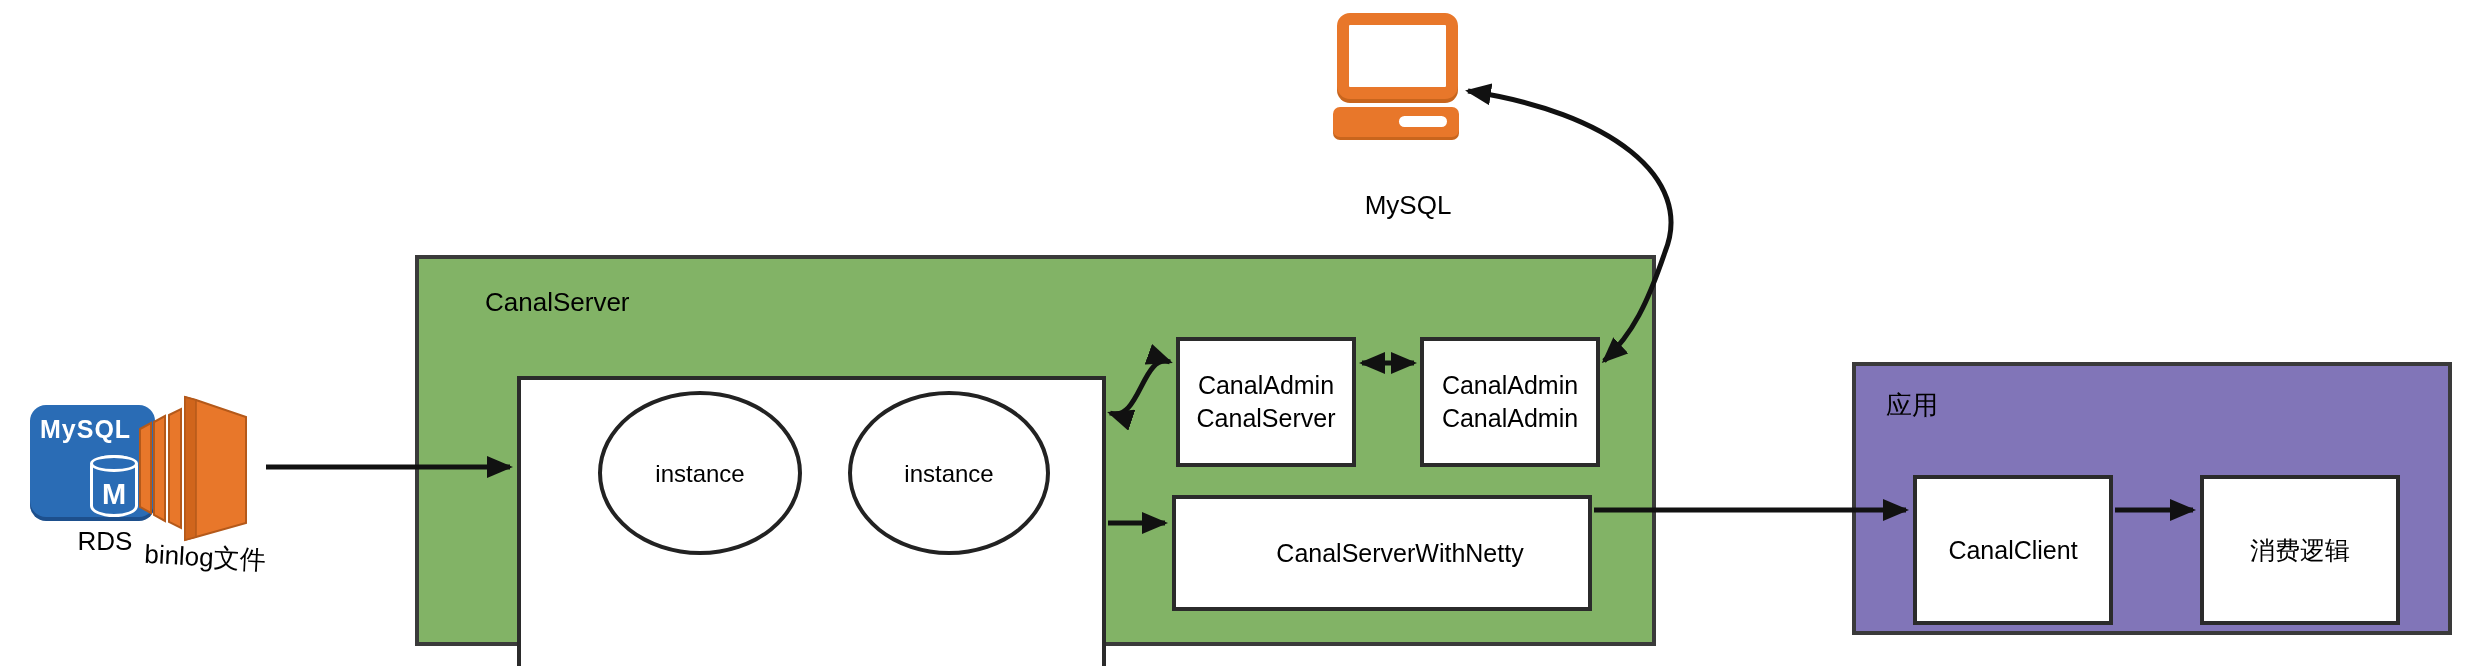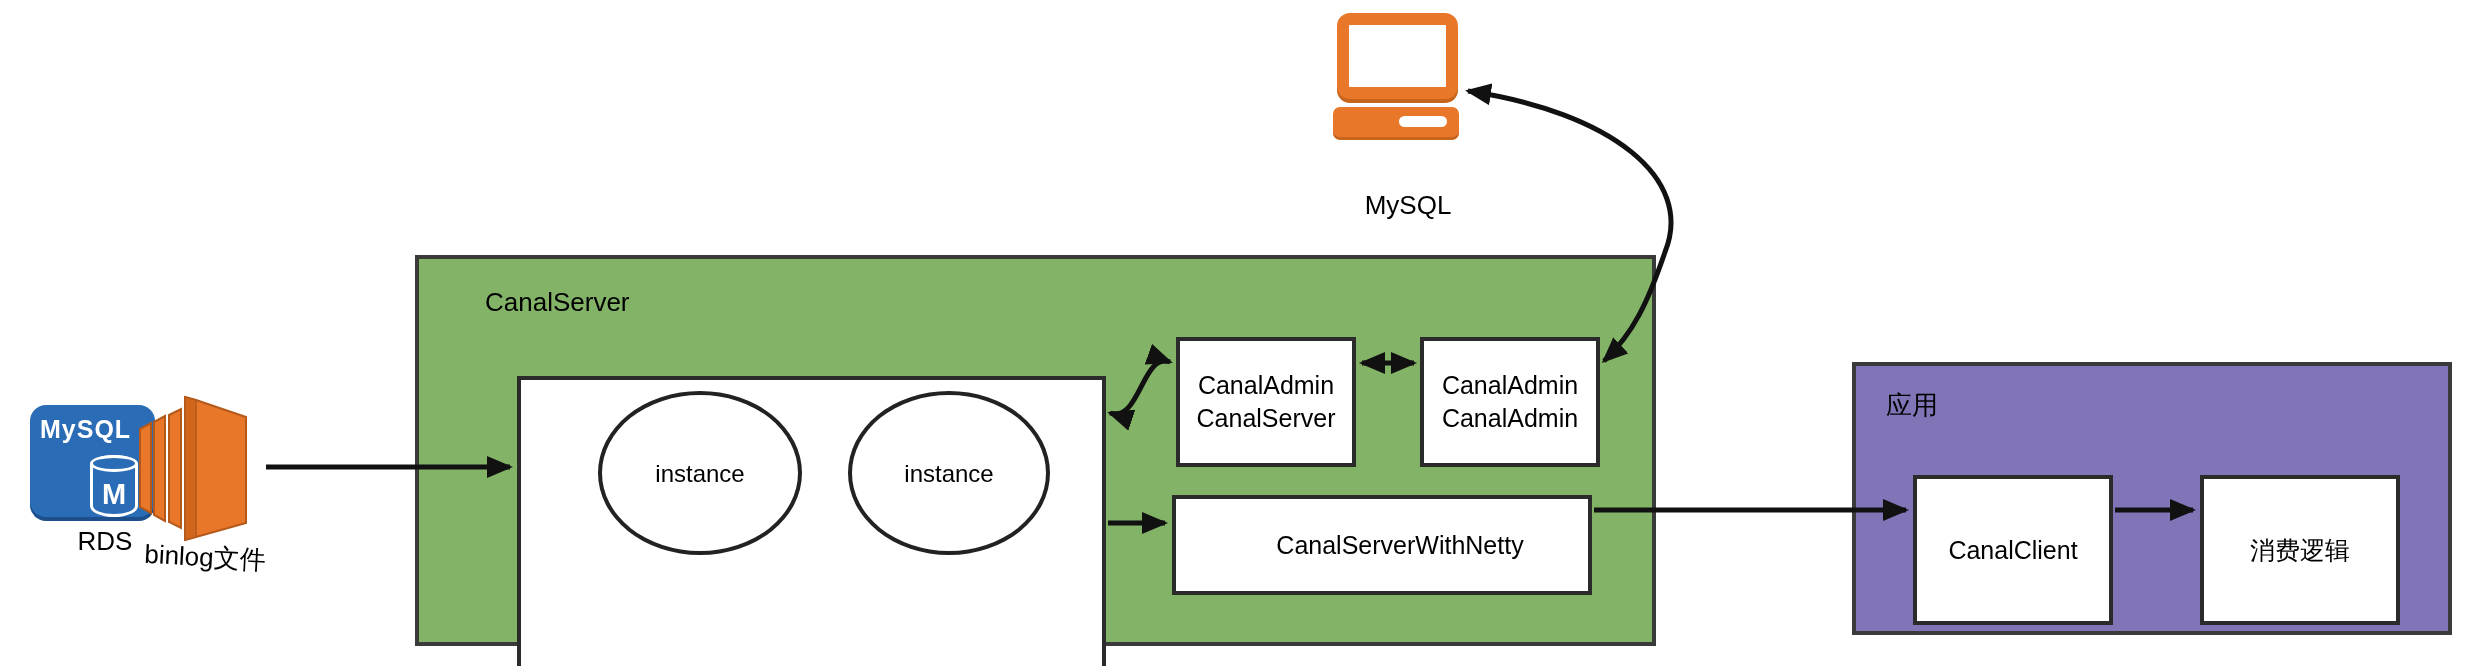--- a/index.html
+++ b/index.html
@@ -14,21 +14,21 @@
   .group-title{position:absolute;font-size:26px;line-height:26px;white-space:nowrap;}
   .title-server{left:26px;top:30px;margin-left:40px;}
   .title-app{left:30px;top:18px;margin-top:8px;}
   
   .wbox{position:absolute;box-sizing:border-box;background:#ffffff;border:4px solid #2b2b2b;
         display:flex;align-items:center;justify-content:center;text-align:center;
         font-size:25px;line-height:33px;margin-top:40px;}
   .box-embedded{left:517px;top:336px;width:589px;height:336px;display:block;}
   .box-controller{left:1176px;top:297px;width:180px;height:130px;}
   .box-adminnetty{left:1420px;top:297px;width:180px;height:130px;}
-  .box-servernetty{left:1172px;top:455px;width:420px;height:100px;padding-left:36px;}
+  .box-servernetty{left:1172px;top:455px;width:420px;height:116px;padding-left:36px;}
   .box-client{left:1913px;top:435px;width:200px;height:150px;}
   .box-consumer{left:2200px;top:435px;width:200px;height:150px;}
   .ellipse{position:absolute;box-sizing:border-box;border:4px solid #222;border-radius:50%;
            background:#fff;display:flex;align-items:center;justify-content:center;font-size:24px;}
   .ellipse-1{left:77px;top:11px;width:204px;height:164px;}
   .ellipse-2{left:327px;top:11px;width:202px;height:164px;}
   .embedded-label{position:absolute;left:0;right:0;top:202px;text-align:center;font-size:26px;}
   
   .lbl{position:absolute;font-size:26px;text-align:center;white-space:nowrap;}
   .lbl-rds{left:60px;top:526px;width:90px;}

